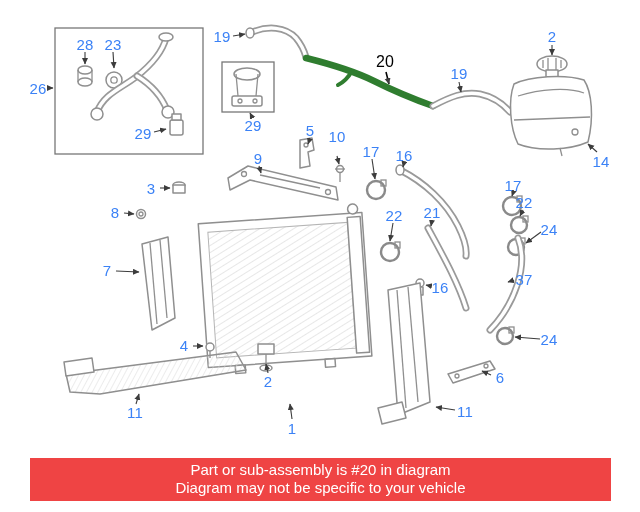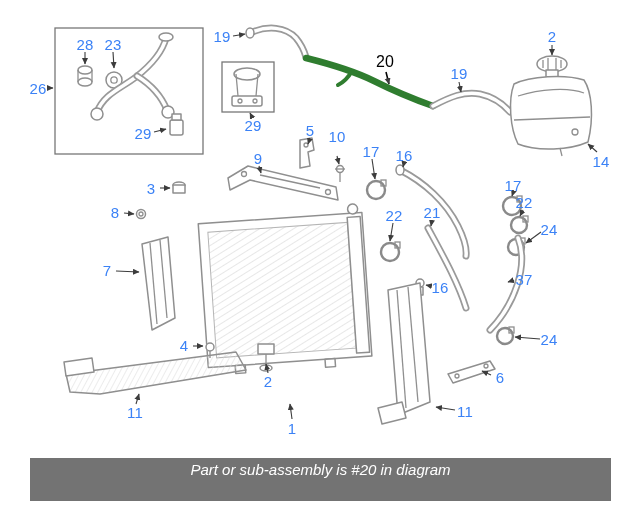--- a/index.html
+++ b/index.html
@@ -281,17 +281,18 @@
   <div class="label" style="left:151px; top:188px">3</div>
   <div class="label" style="left:115px; top:212px">8</div>
   <div class="label" style="left:107px; top:270px">7</div>
   <div class="label" style="left:184px; top:345px">4</div>
   <div class="label" style="left:268px; top:381px">2</div>
   <div class="label" style="left:135px; top:412px">11</div>
   <div class="label" style="left:292px; top:428px">1</div>
   <div class="label" style="left:465px; top:411px">11</div>
   <div class="label" style="left:500px; top:377px">6</div>
 
-  <div class="banner" style="background-color: #737373; font-style: italic;">
+  <div class="banner" style="background-color: #ef4444;">
     <div>Part or sub-assembly is #20 in diagram</div>
+    <div>Diagram may not be specific to your vehicle</div>
   </div>
 
 </div>
 
 </body></html>

